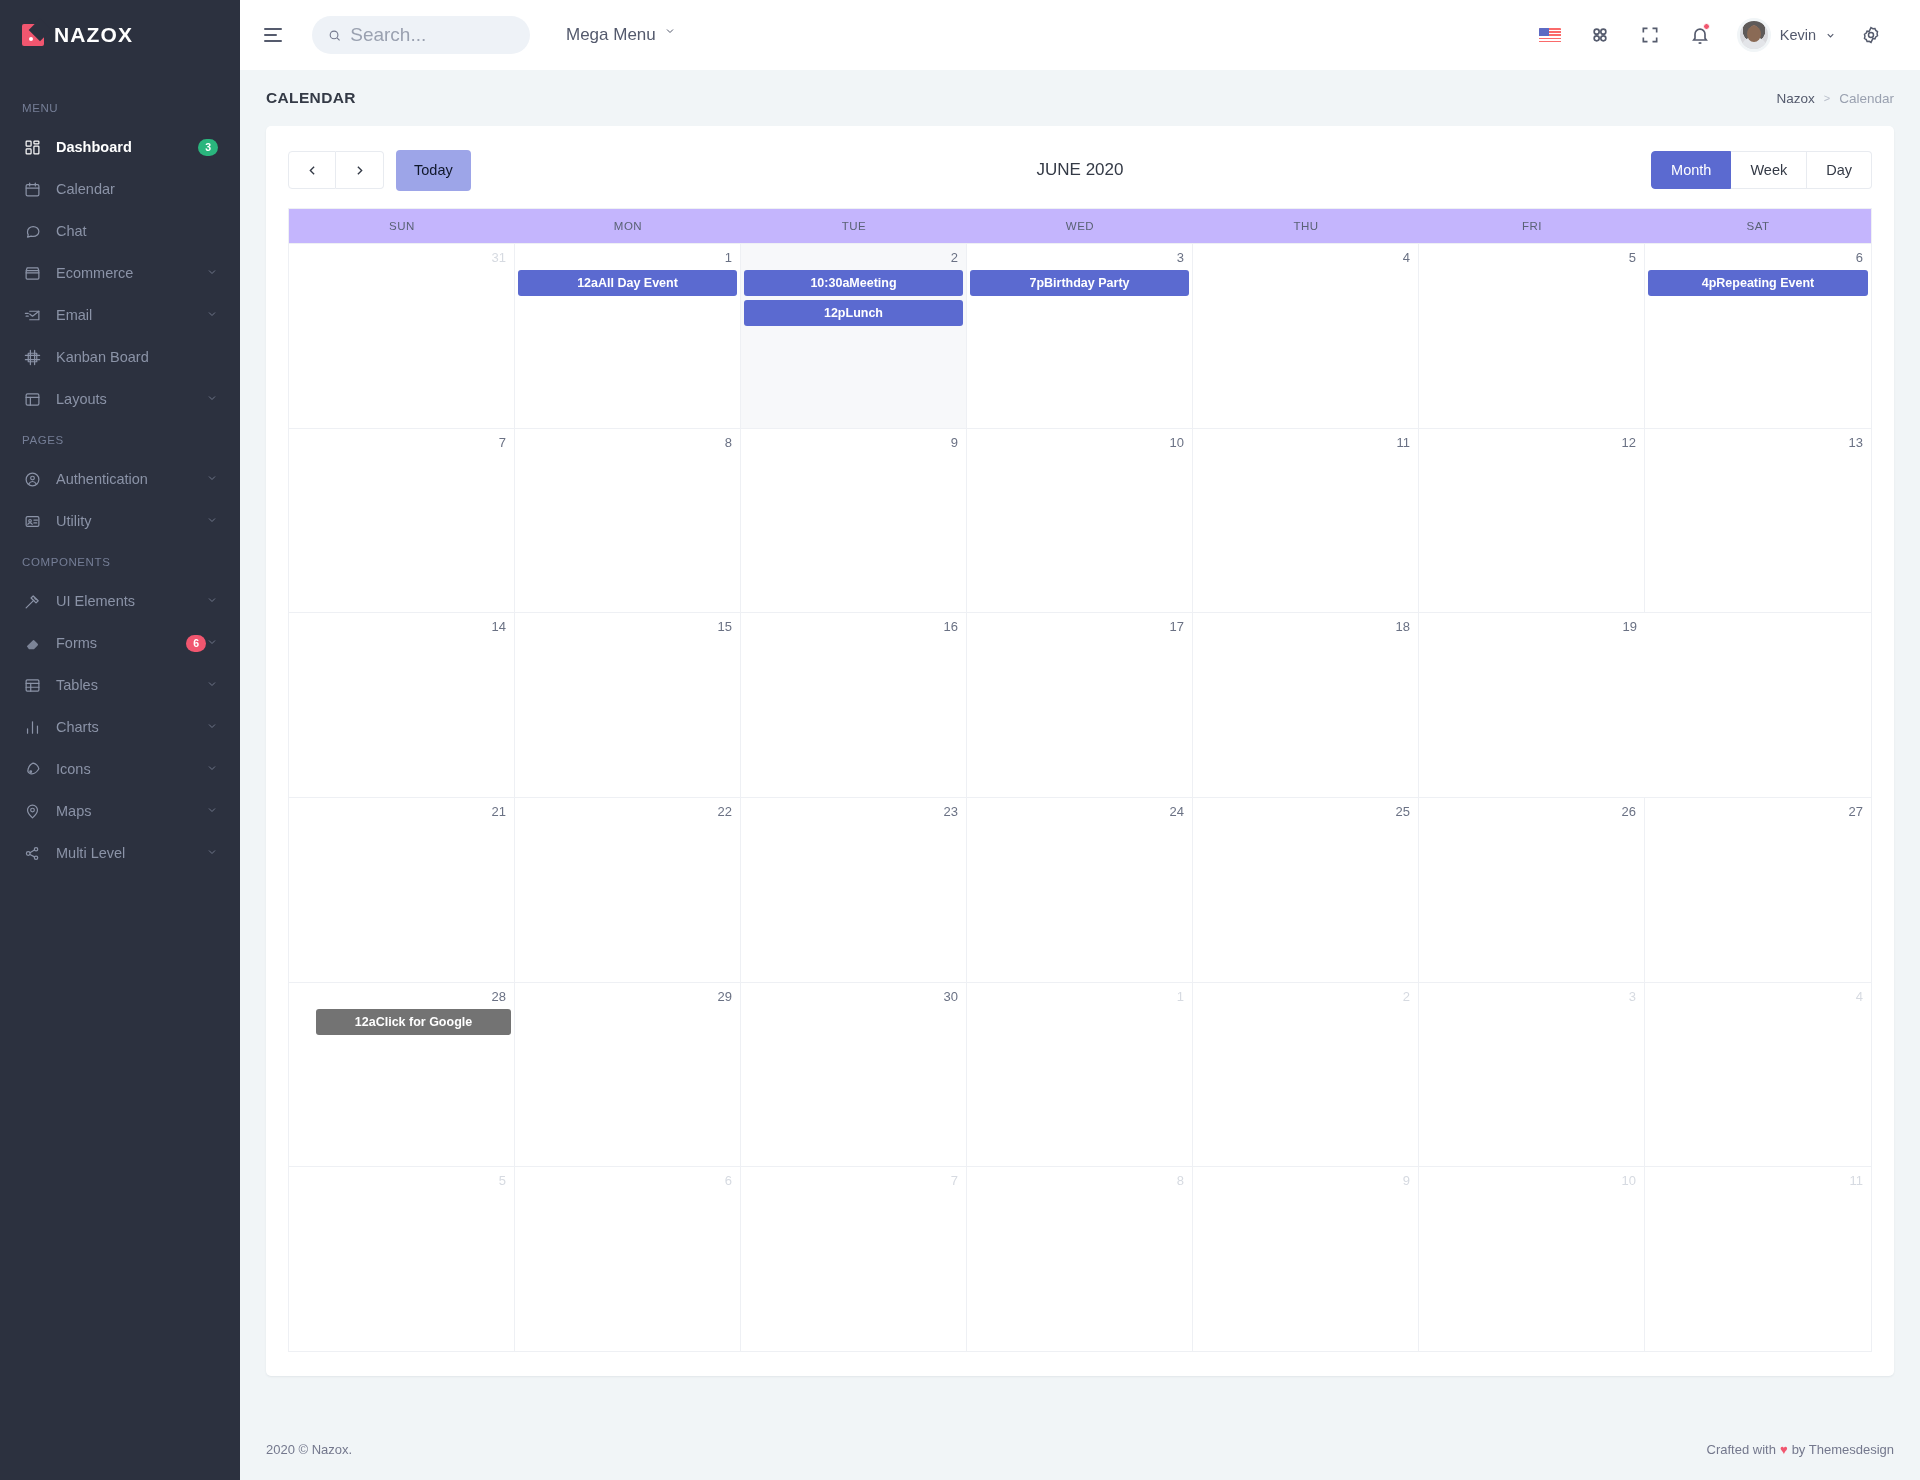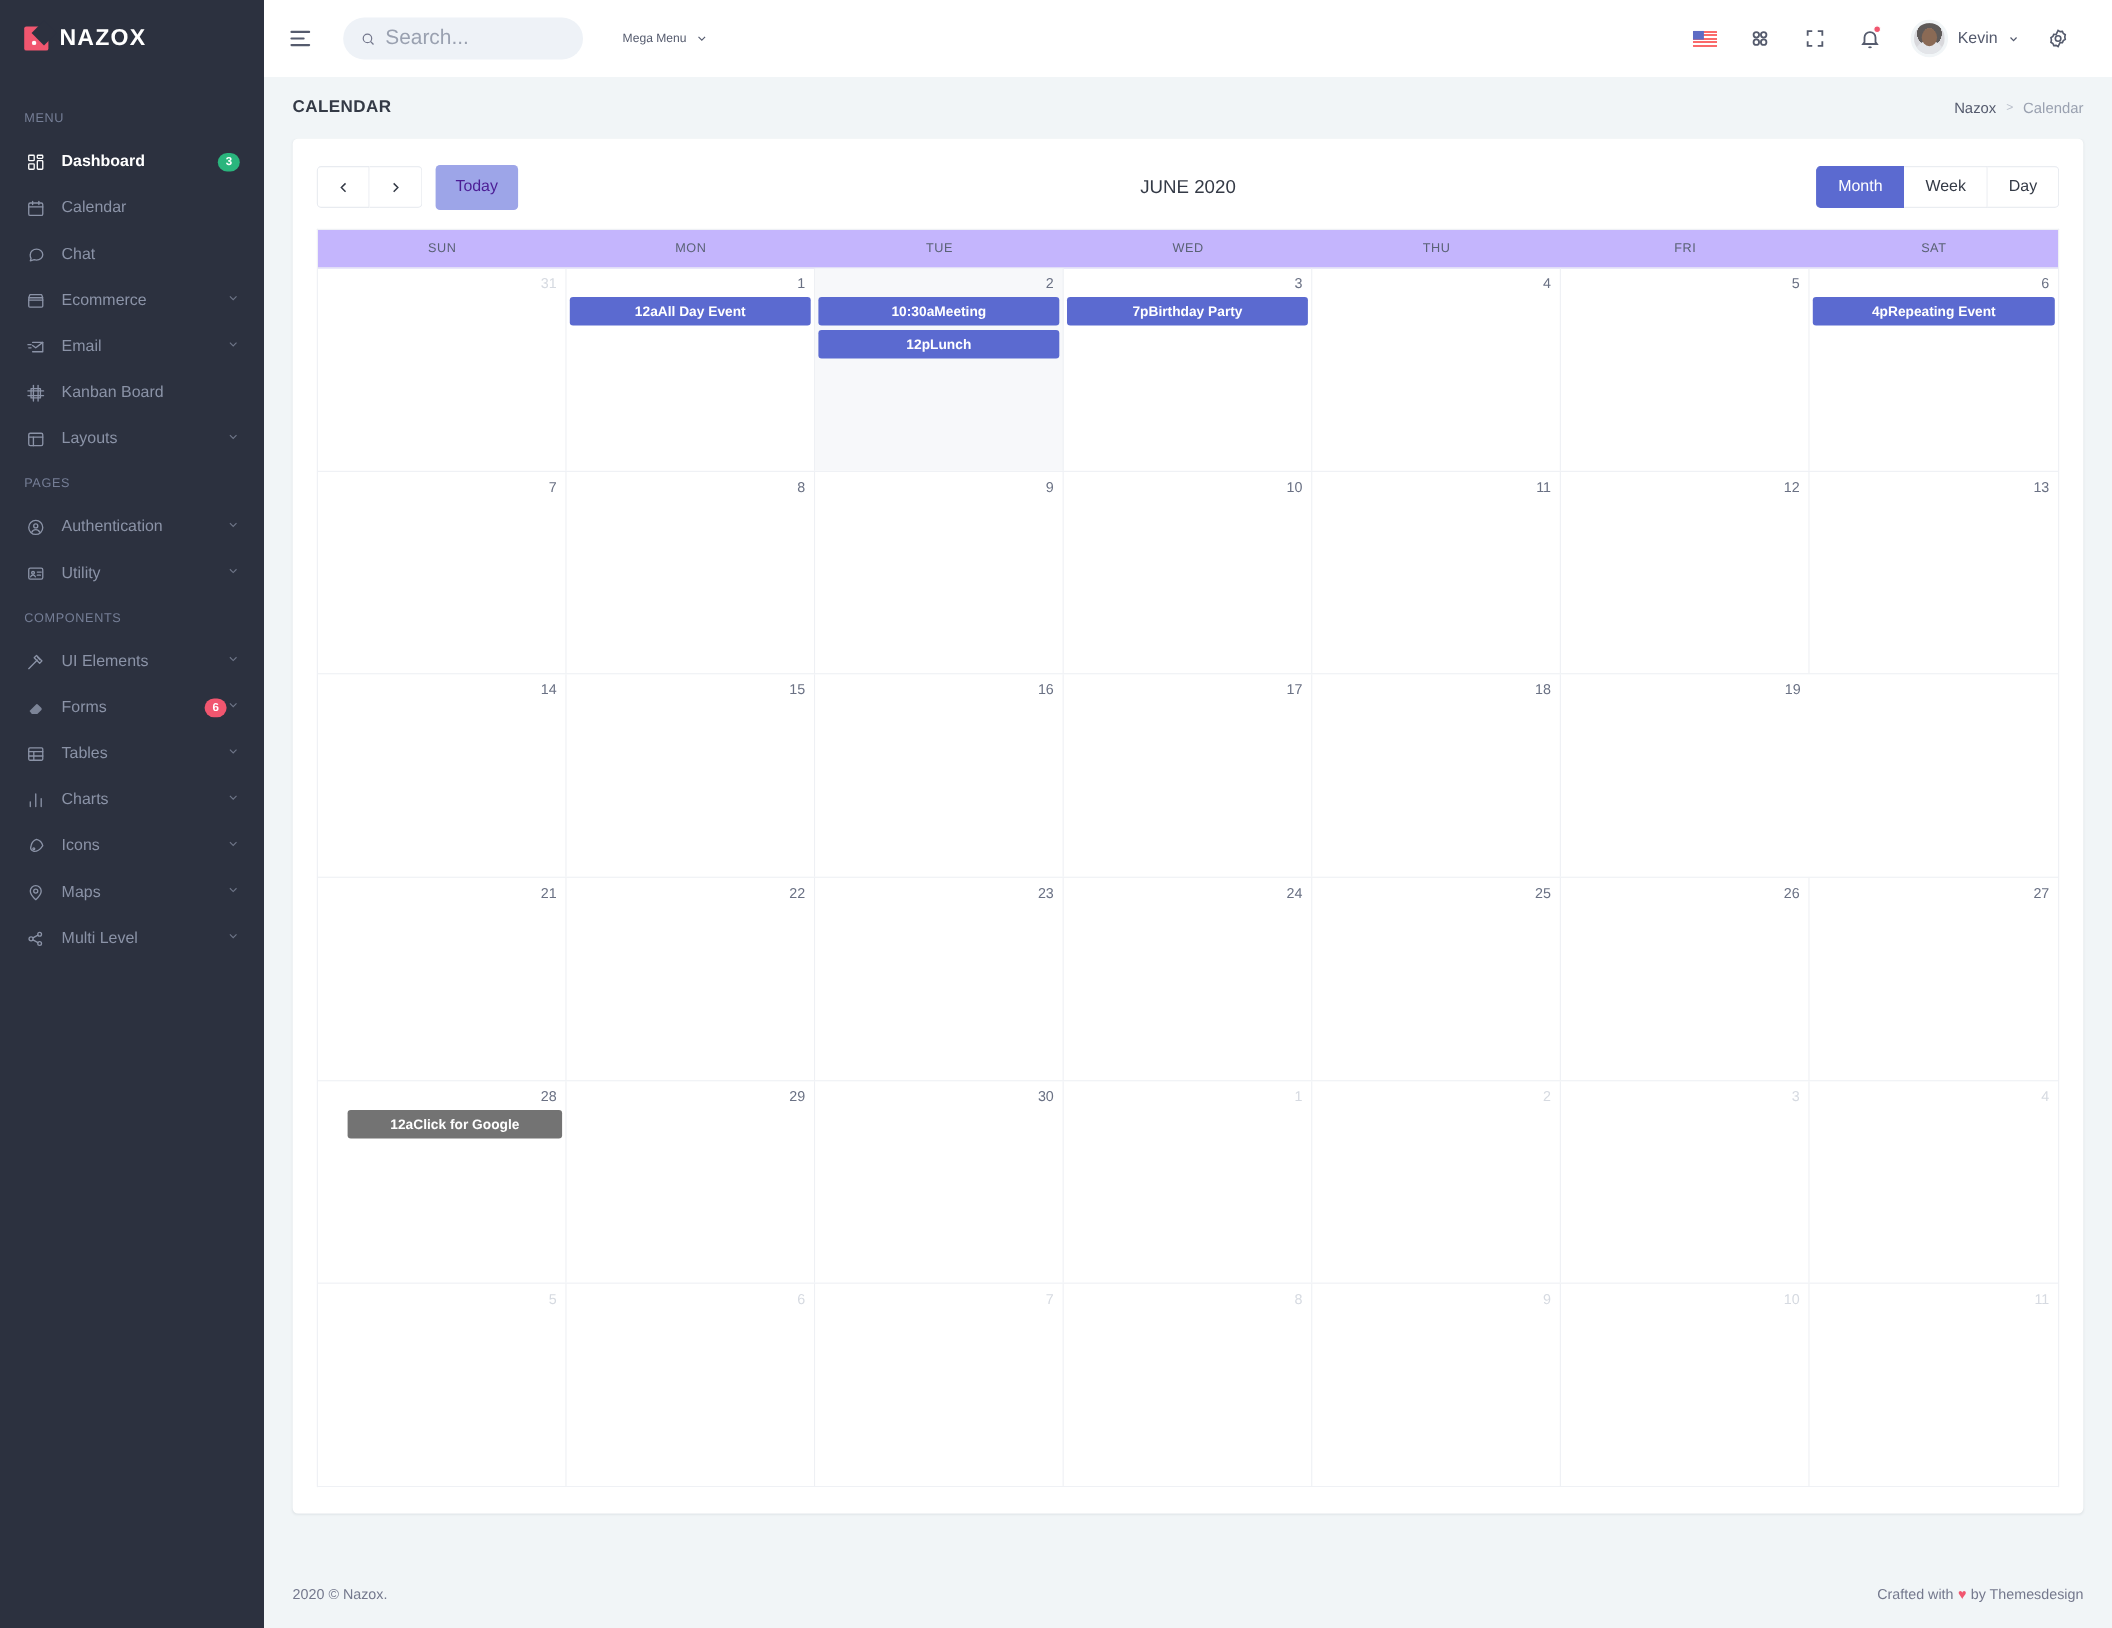--- a/index.html
+++ b/index.html
@@ -120,21 +120,21 @@
   .searchbox svg { width: 15px; height: 15px; margin-right: 9px; color:#74788d; }
   .searchbox input {
     border: none; outline: none; background: transparent;
     font-family: "Liberation Sans", sans-serif;
     font-size: 19px; color: #74788d; width: 100%;
   }
   .searchbox input::placeholder { color: #9aa1b0; }
   .megamenu {
     margin-left: 36px;
     display: flex; align-items: flex-start; gap: 8px;
-    color: #545a6d; font-size: 11px; cursor: pointer;
+    color: #545a6d; font-size: 17px; cursor: pointer;
   }
   .megamenu svg { width: 12px; height: 12px; }
   .spacer { flex: 1; }
   .tb-icons { display: flex; align-items: center; gap: 4px; }
   .tb-btn {
     width: 46px; height: 46px;
     display: flex; align-items: center; justify-content: center;
     cursor: pointer; position: relative; color:#555b6d;
   }
   .flag { width: 22px; height: 15px; position: relative; border-radius: 1px; overflow: hidden; display:block;}
@@ -204,21 +204,21 @@
     display: flex; align-items: center; justify-content: center;
     cursor: pointer; color: #343a46;
   }
   .nav-btn:first-child { border-radius: 4px 0 0 4px; }
   .nav-btn:last-child { border-radius: 0 4px 4px 0; border-left: none; }
   .nav-btn svg { width: 13px; height: 13px; }
   .btn-today {
     margin-left: 12px;
     height: 41px; padding: 0 18px;
     background: #9da5e8;
-    color: #4c1d95;
+    color: #0f172a;
     border: none; border-radius: 4px;
     font-size: 14.5px;
     font-family: "Liberation Sans", sans-serif;
     cursor: pointer;
   }
   .cal-title {
     position: absolute; left: 0; right: 0;
     text-align: center;
     font-size: 17px; color: #343a46;
     pointer-events: none;

